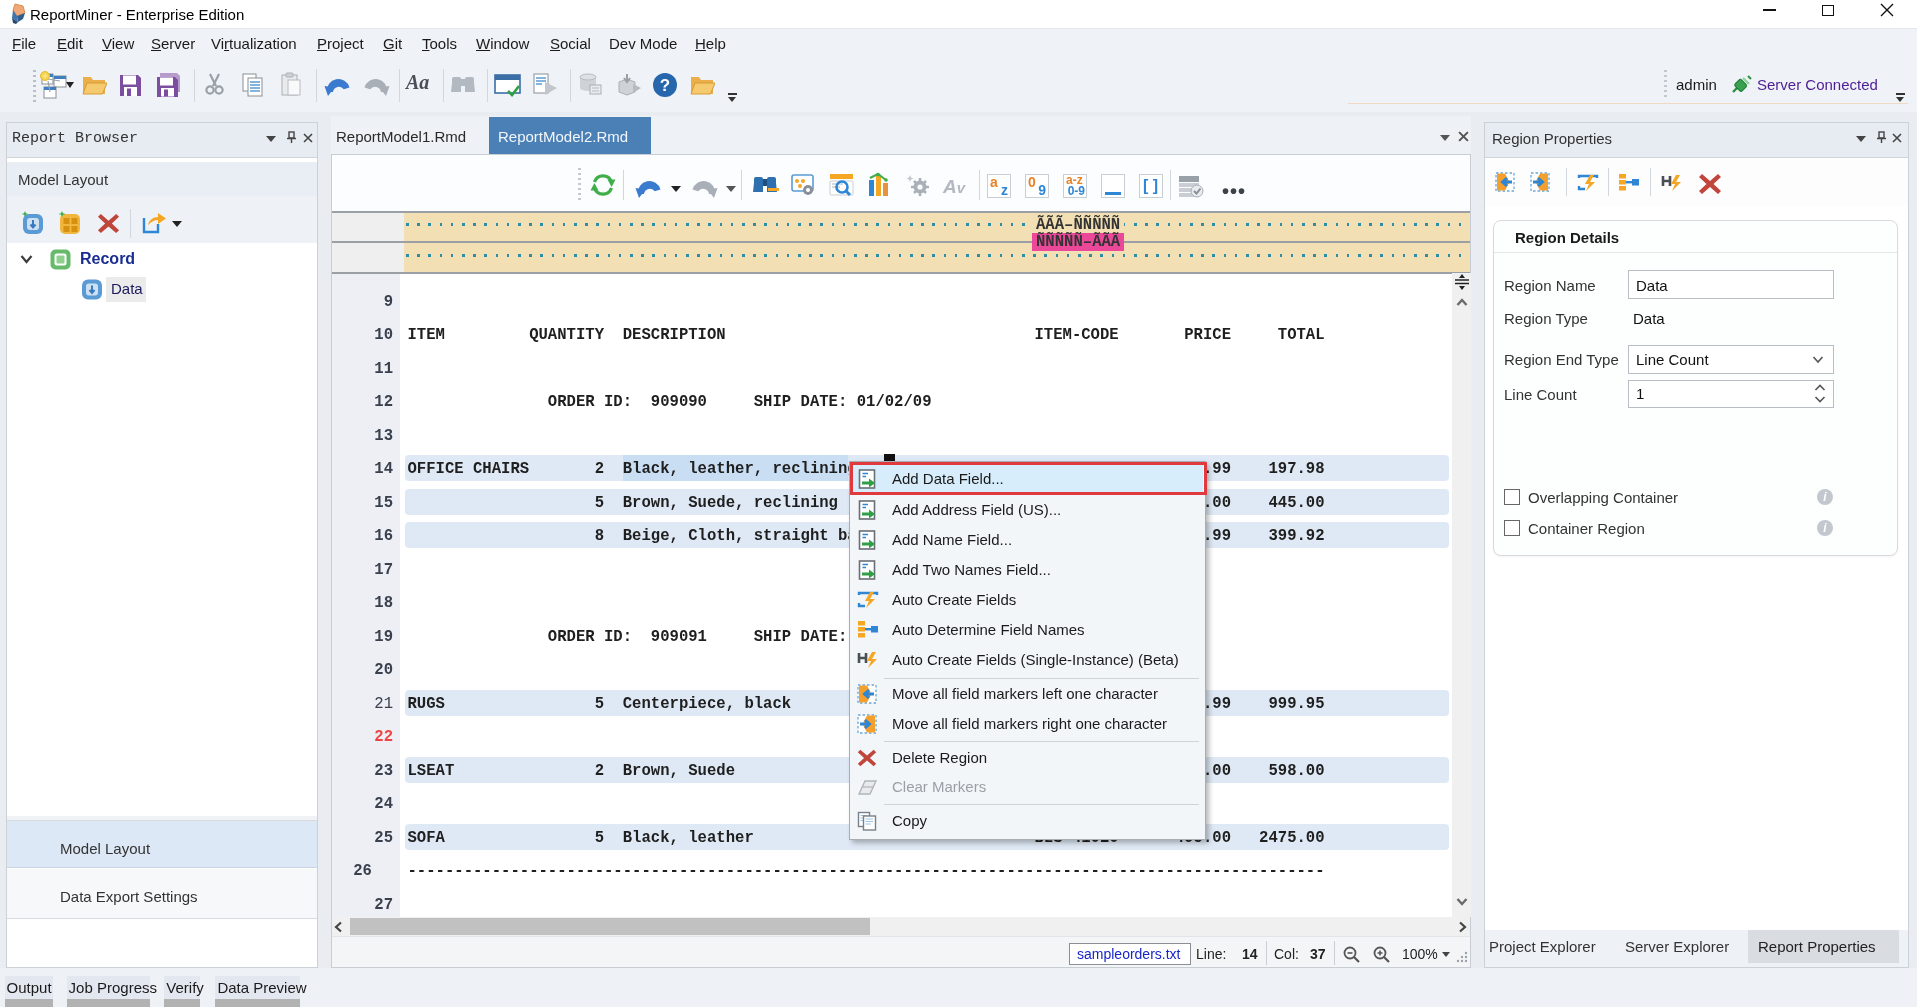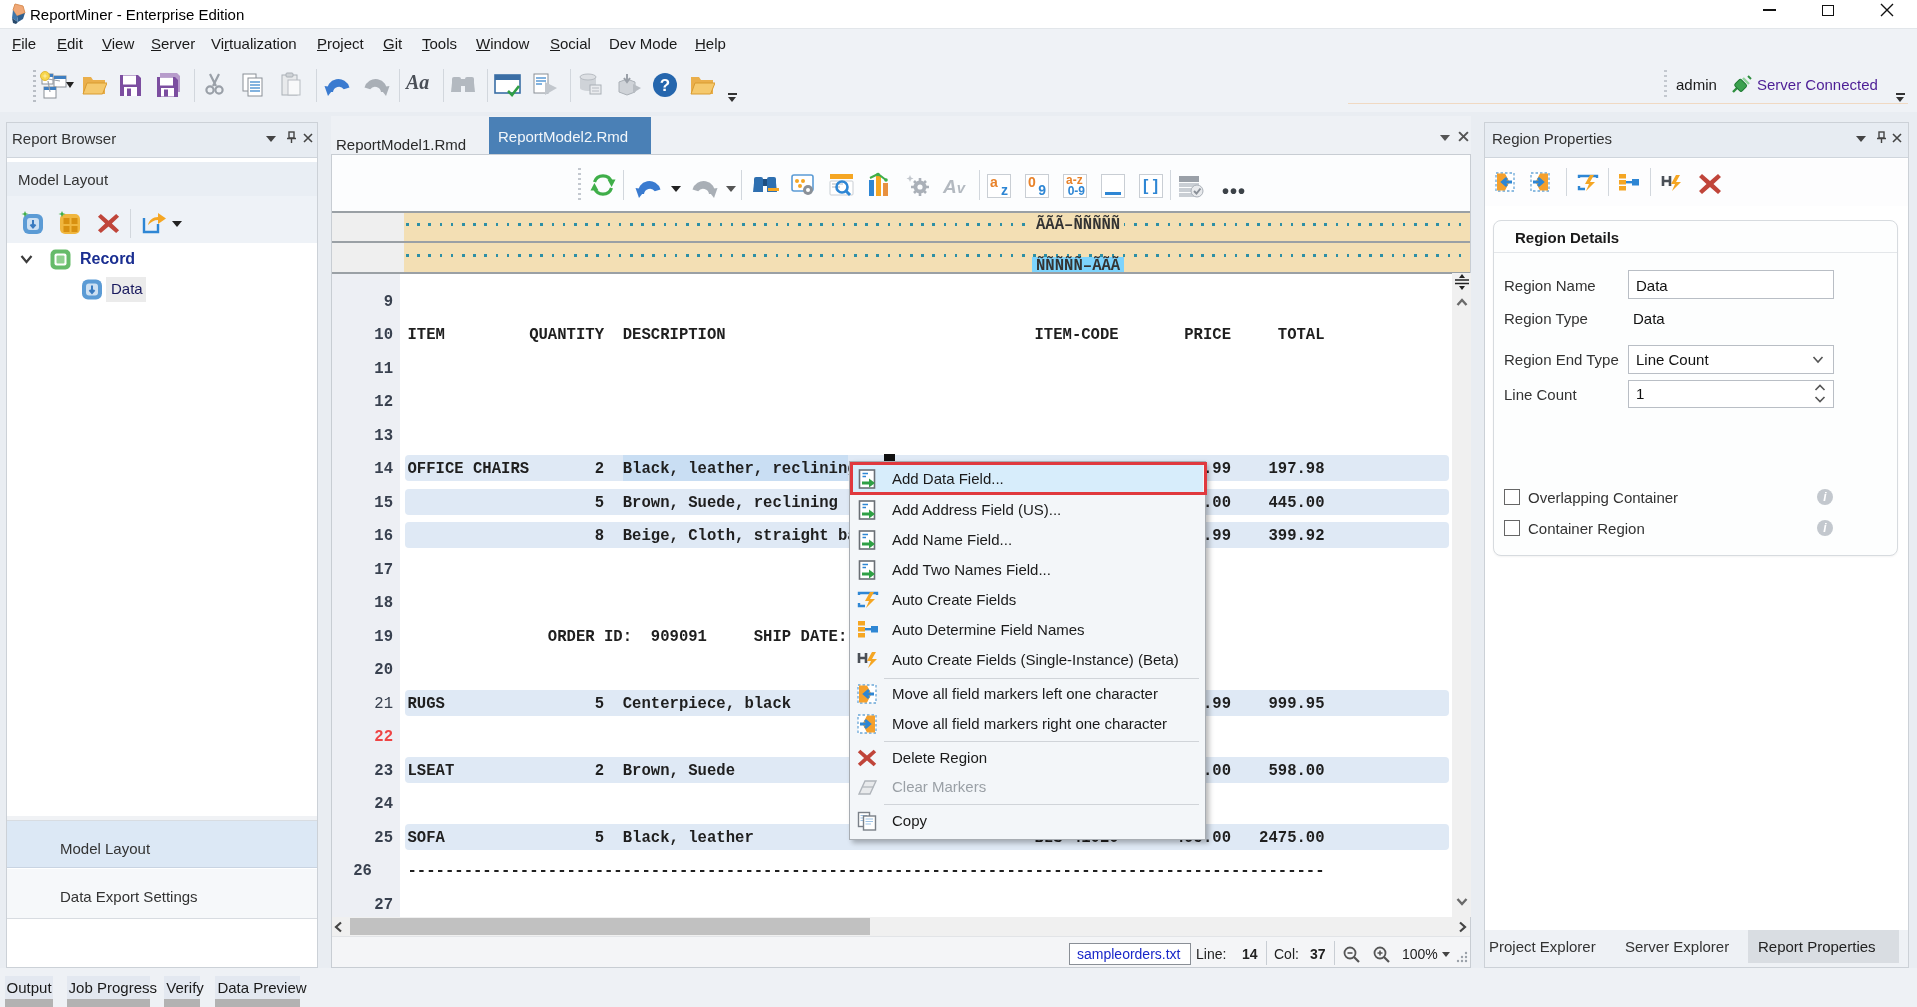--- a/index.html
+++ b/index.html
@@ -147,21 +147,21 @@
 <path d="M14 4 L20 10" stroke="#8fd49a" stroke-width="2.4"></path>
 <rect x="7" y="7" width="10" height="9" rx="2" transform="rotate(45 12 11)" fill="#3aa14e" stroke="#1f7a33"></rect>
 <path d="M19 2 L22 5" stroke="#2f8f3f" stroke-width="2"></path>
 </svg>
 <div class="a" style="left:1757px;top:76px;font-size:15px;color:#4c1d95;">Server Connected</div>
 <div class="a" style="left:1348px;top:103px;width:560px;height:1px;background:#f0d9c2;"></div>
 <div class="a" style="left:1896px;top:93px;width:9px;height:2px;background:#333;"></div>
 <div class="a" style="left:1896px;top:97px;width:0;height:0;border:4.5px solid transparent;border-top:5px solid #333;"></div>
 <div class="a" style="left:6px;top:122px;width:312px;height:846px;background:#fff;border:1px solid #ccd1d7;"></div>
 <div class="a" style="left:7px;top:123px;width:310px;height:35px;background:#e7ecf2;border-bottom:1px solid #cfd5dc;"></div>
-<div class="a hdr" style="left:12px;top:130px;">Report Browser</div>
+<div class="a hdr" style="left:12px;top:130px;font-family:Liberation Mono, monospace;">Report Browser</div>
 <div class="a" style="left:266px;top:136px;width:0;height:0;border:5px solid transparent;border-top:6px solid #444;"></div>
 <svg class="a" style="left:286px;top:131px" width="11" height="13" viewBox="0 0 11 13">
 <rect x="3" y="1" width="5" height="6" fill="none" stroke="#444" stroke-width="1.4"></rect>
 <path d="M1 7.5 H10 M5.5 7.5 V12" stroke="#444" stroke-width="1.4"></path>
   </svg>
 <svg class="a" style="left:303px;top:133px" width="10" height="10" viewBox="0 0 10 10">
 <path d="M1 1 L9 9 M9 1 L1 9" stroke="#444" stroke-width="1.6"></path>
   </svg>
 <div class="a" style="left:7px;top:162px;width:310px;height:34px;background:#e9eef4;"></div>
 <div class="a hdr" style="left:18px;top:171px;">Model Layout</div>
@@ -205,21 +205,21 @@
 <path d="M11 7.5 L11 14 M8.5 12 L11 15 L13.5 12" stroke="#3a7bc0" stroke-width="2" fill="none"></path>
 </svg>
 <div class="a" style="left:111px;top:280px;font-size:15px;color:#1a1a5e;">Data</div>
 <div class="a" style="left:7px;top:816px;width:310px;height:5px;background:#f0f2f5;border-bottom:1px solid #d8dce1;"></div>
 <div class="a" style="left:7px;top:821px;width:310px;height:47px;background:#dce8f5;border-bottom:1px solid #c9d4e2;"></div>
 <div class="a hdr" style="left:60px;top:840px;">Model Layout</div>
 <div class="a" style="left:7px;top:869px;width:310px;height:50px;background:#f6f8fa;border-bottom:1px solid #d8dce1;"></div>
 <div class="a hdr" style="left:60px;top:888px;">Data Export Settings</div>
 <div class="a" style="left:331px;top:154px;width:1140px;height:814px;background:#fff;border:1px solid #c8cdd3;"></div>
 <div class="a" style="left:331px;top:116px;width:1140px;height:38px;background:#eef1f5;"></div>
-<div class="a" style="left:336px;top:136px;font-size:15px;color:#2a2a2a;text-align:right;">ReportModel1.Rmd</div>
+<div class="a" style="left:336px;top:128px;font-size:15px;color:#2a2a2a;text-align:right;">ReportModel1.Rmd</div>
 <div class="a" style="left:489px;top:117px;width:162px;height:37px;background:#4a80b6;"></div>
 <div class="a" style="left:498px;top:128px;font-size:15px;color:#f2f6fa;">ReportModel2.Rmd</div>
 <div class="a" style="left:1440px;top:135px;width:0;height:0;border:5px solid transparent;border-top:6px solid #555;"></div>
 <svg class="a" style="left:1458px;top:131px" width="11" height="11" viewBox="0 0 10 10">
 <path d="M1 1 L9 9 M9 1 L1 9" stroke="#555" stroke-width="1.8"></path>
   </svg>
 <div class="a" style="left:332px;top:155px;width:1138px;height:56px;background:#fcfdfe;"></div>
 <div class="a" style="left:578px;top:168px;width:3px;height:34px;background:repeating-linear-gradient(#c3c8cf 0 2px,transparent 2px 5px);"></div>
 <svg class="a" style="left:590px;top:172px" width="26" height="26" viewBox="0 0 26 26">
 <path d="M4.5 10 A 9 9 0 0 1 21.5 10" fill="none" stroke="#3fae49" stroke-width="3.2"></path>
@@ -314,37 +314,38 @@
 <div class="a" style="left:1222px;top:180px;font-size:20px;font-weight:bold;color:#3c4248;letter-spacing:1px;">•••</div>
 <div class="a" style="left:332px;top:211px;width:1138px;height:2px;background:#9aa0a5;"></div>
 <div class="a" style="left:332px;top:213px;width:1138px;height:28px;background:#efefef;"></div>
 <div class="a" style="left:404px;top:213px;width:1066px;height:28px;background:#f3dfb4;"></div>
 <div class="a" style="left:406px;top:223px;width:1062px;height:3px;background-image:repeating-linear-gradient(90deg, #2d8fa5 0 2.6px, transparent 2.6px 11.2px);"></div>
 <div class="a mono" style="left:1032px;top:216px;font-size:15.6px;font-weight:bold;color:#333;background:#f3dfb4;padding:0 4px;">ÃÃÃ–ÑÑÑÑÑ</div>
 <div class="a" style="left:332px;top:241px;width:1138px;height:2px;background:#9aa0a5;"></div>
 <div class="a" style="left:332px;top:243px;width:1138px;height:29px;background:#efefef;"></div>
 <div class="a" style="left:404px;top:243px;width:1066px;height:29px;background:#f3dfb4;"></div>
 <div class="a" style="left:406px;top:254px;width:1062px;height:3px;background-image:repeating-linear-gradient(90deg, #2d8fa5 0 2.6px, transparent 2.6px 11.2px);"></div>
-<div class="a mono" style="left:1032px;top:257px;font-size:15.6px;font-weight:bold;color:#333;background:#7dd3fc;padding:0 4px;">ÑÑÑÑÑ–ÃÃÃ</div>
+<div class="a mono" style="left:1032px;top:233px;font-size:15.6px;font-weight:bold;color:#333;background:#ec4899;padding:0 4px;">ÑÑÑÑÑ–ÃÃÃ</div>
 <div class="a" style="left:332px;top:272px;width:1138px;height:2px;background:#9aa0a5;"></div>
 <div class="a" style="left:332px;top:274px;width:1117px;height:643px;background:#fff;overflow:hidden;" id="ed">
     <div class="a" style="left:0;top:0;width:68px;height:100%;background:#edeff4;"></div>
     <div class="a" style="left:73px;top:181.0px;width:1044px;height:26px;background:#dfe9f5;border-radius:4px;"></div>
     <div class="a" style="left:73px;top:214.5px;width:1044px;height:26px;background:#dfe9f5;border-radius:4px;"></div>
     <div class="a" style="left:73px;top:248.0px;width:1044px;height:26px;background:#dfe9f5;border-radius:4px;"></div>
     <div class="a" style="left:73px;top:415.5px;width:1044px;height:26px;background:#dfe9f5;border-radius:4px;"></div>
     <div class="a" style="left:73px;top:482.5px;width:1044px;height:26px;background:#dfe9f5;border-radius:4px;"></div>
     <div class="a" style="left:73px;top:549.5px;width:1044px;height:26px;background:#dfe9f5;border-radius:4px;"></div>
     <div class="a" style="left:291.2px;top:181.0px;width:225.1px;height:26px;background:#c9def3;"></div>
     <div class="a mono" style="left:0;top:-15.0px;width:61px;text-align:right;font-size:15.6px;color:#39414f;font-weight:bold;">8</div>
     <div class="a mono" style="left:0;top:18.5px;width:61px;text-align:right;font-size:15.6px;color:#39414f;font-weight:bold;">9</div>
     <div class="a mono" style="left:0;top:52.0px;width:61px;text-align:right;font-size:15.6px;color:#39414f;font-weight:bold;">10</div>
     <div class="a mono" style="left:75.5px;top:52.0px;font-size:15.6px;font-weight:bold;color:#1f1f1f;white-space:pre;letter-spacing:0px;">ITEM&nbsp;&nbsp;&nbsp;&nbsp;&nbsp;&nbsp;&nbsp;&nbsp;&nbsp;QUANTITY&nbsp;&nbsp;DESCRIPTION&nbsp;&nbsp;&nbsp;&nbsp;&nbsp;&nbsp;&nbsp;&nbsp;&nbsp;&nbsp;&nbsp;&nbsp;&nbsp;&nbsp;&nbsp;&nbsp;&nbsp;&nbsp;&nbsp;&nbsp;&nbsp;&nbsp;&nbsp;&nbsp;&nbsp;&nbsp;&nbsp;&nbsp;&nbsp;&nbsp;&nbsp;&nbsp;&nbsp;ITEM-CODE&nbsp;&nbsp;&nbsp;&nbsp;&nbsp;&nbsp;&nbsp;PRICE&nbsp;&nbsp;&nbsp;&nbsp;&nbsp;TOTAL</div>
     <div class="a mono" style="left:0;top:85.5px;width:61px;text-align:right;font-size:15.6px;color:#39414f;font-weight:bold;">11</div>
     <div class="a mono" style="left:0;top:119.0px;width:61px;text-align:right;font-size:15.6px;color:#39414f;font-weight:bold;">12</div>
+    <div class="a mono" style="left:75.5px;top:119.0px;font-size:15.6px;font-weight:bold;color:#1f1f1f;white-space:pre;letter-spacing:0px;">&nbsp;&nbsp;&nbsp;&nbsp;&nbsp;&nbsp;&nbsp;&nbsp;&nbsp;&nbsp;&nbsp;&nbsp;&nbsp;&nbsp;&nbsp;ORDER&nbsp;ID:&nbsp;&nbsp;909090&nbsp;&nbsp;&nbsp;&nbsp;&nbsp;SHIP&nbsp;DATE:&nbsp;01/02/09</div>
     <div class="a mono" style="left:0;top:152.5px;width:61px;text-align:right;font-size:15.6px;color:#39414f;font-weight:bold;">13</div>
     <div class="a mono" style="left:0;top:186.0px;width:61px;text-align:right;font-size:15.6px;color:#39414f;font-weight:bold;">14</div>
     <div class="a mono" style="left:75.5px;top:186.0px;font-size:15.6px;font-weight:bold;color:#1f1f1f;white-space:pre;letter-spacing:0px;">OFFICE&nbsp;CHAIRS&nbsp;&nbsp;&nbsp;&nbsp;&nbsp;&nbsp;&nbsp;2&nbsp;&nbsp;Black,&nbsp;leather,&nbsp;reclining&nbsp;&nbsp;&nbsp;&nbsp;&nbsp;&nbsp;&nbsp;&nbsp;&nbsp;&nbsp;&nbsp;&nbsp;&nbsp;&nbsp;&nbsp;&nbsp;&nbsp;&nbsp;&nbsp;OCH-1099&nbsp;&nbsp;&nbsp;&nbsp;&nbsp;&nbsp;&nbsp;&nbsp;98.99&nbsp;&nbsp;&nbsp;&nbsp;197.98</div>
     <div class="a mono" style="left:0;top:219.5px;width:61px;text-align:right;font-size:15.6px;color:#39414f;font-weight:bold;">15</div>
     <div class="a mono" style="left:75.5px;top:219.5px;font-size:15.6px;font-weight:bold;color:#1f1f1f;white-space:pre;letter-spacing:0px;">&nbsp;&nbsp;&nbsp;&nbsp;&nbsp;&nbsp;&nbsp;&nbsp;&nbsp;&nbsp;&nbsp;&nbsp;&nbsp;&nbsp;&nbsp;&nbsp;&nbsp;&nbsp;&nbsp;&nbsp;5&nbsp;&nbsp;Brown,&nbsp;Suede,&nbsp;reclining&nbsp;&nbsp;&nbsp;&nbsp;&nbsp;&nbsp;&nbsp;&nbsp;&nbsp;&nbsp;&nbsp;&nbsp;&nbsp;&nbsp;&nbsp;&nbsp;&nbsp;&nbsp;&nbsp;&nbsp;&nbsp;OCH-1100&nbsp;&nbsp;&nbsp;&nbsp;&nbsp;&nbsp;&nbsp;&nbsp;89.00&nbsp;&nbsp;&nbsp;&nbsp;445.00</div>
     <div class="a mono" style="left:0;top:253.0px;width:61px;text-align:right;font-size:15.6px;color:#39414f;font-weight:bold;">16</div>
     <div class="a mono" style="left:75.5px;top:253.0px;font-size:15.6px;font-weight:bold;color:#1f1f1f;white-space:pre;letter-spacing:0px;">&nbsp;&nbsp;&nbsp;&nbsp;&nbsp;&nbsp;&nbsp;&nbsp;&nbsp;&nbsp;&nbsp;&nbsp;&nbsp;&nbsp;&nbsp;&nbsp;&nbsp;&nbsp;&nbsp;&nbsp;8&nbsp;&nbsp;Beige,&nbsp;Cloth,&nbsp;straight&nbsp;back&nbsp;&nbsp;&nbsp;&nbsp;&nbsp;&nbsp;&nbsp;&nbsp;&nbsp;&nbsp;&nbsp;&nbsp;&nbsp;&nbsp;&nbsp;&nbsp;&nbsp;OCH-1101&nbsp;&nbsp;&nbsp;&nbsp;&nbsp;&nbsp;&nbsp;&nbsp;49.99&nbsp;&nbsp;&nbsp;&nbsp;399.92</div>
     <div class="a mono" style="left:0;top:286.5px;width:61px;text-align:right;font-size:15.6px;color:#39414f;font-weight:bold;">17</div>
     <div class="a mono" style="left:0;top:320.0px;width:61px;text-align:right;font-size:15.6px;color:#39414f;font-weight:bold;">18</div>
     <div class="a mono" style="left:0;top:353.5px;width:61px;text-align:right;font-size:15.6px;color:#39414f;font-weight:bold;">19</div>

